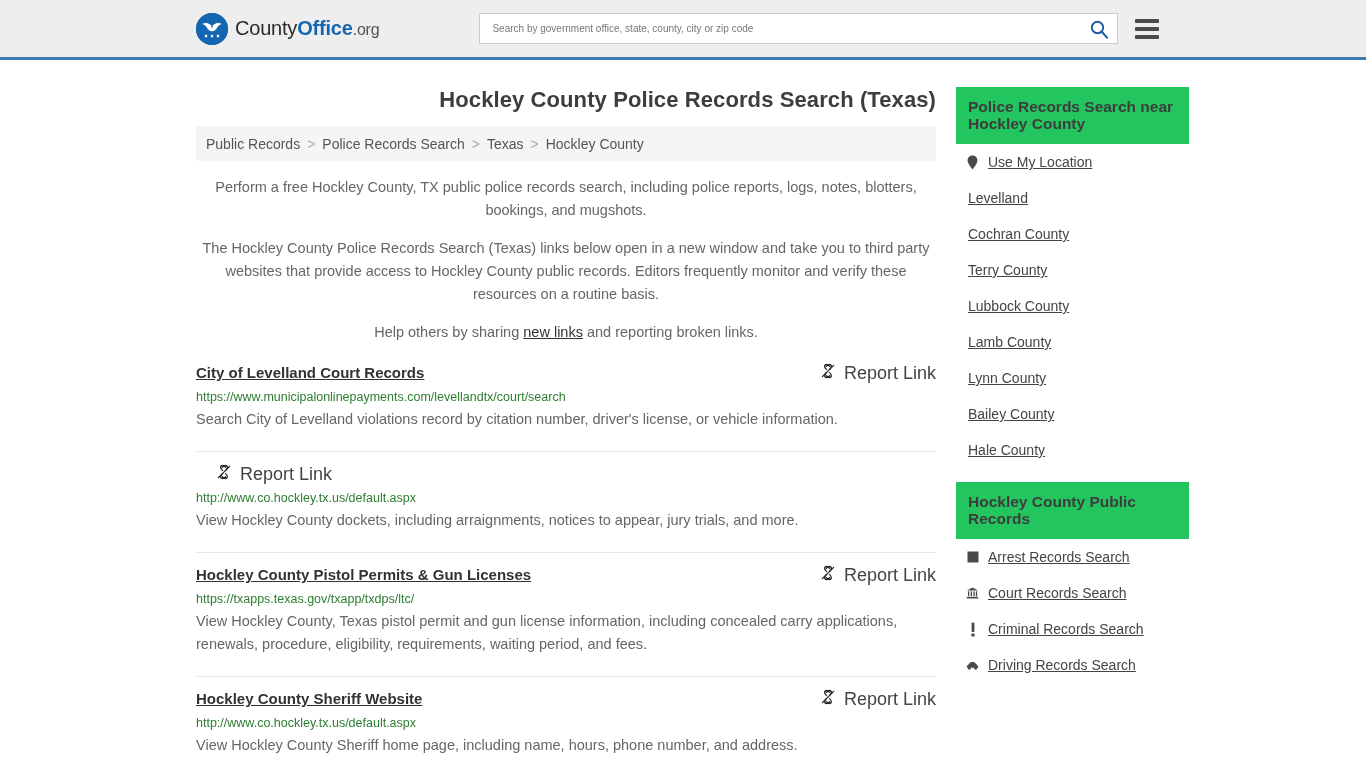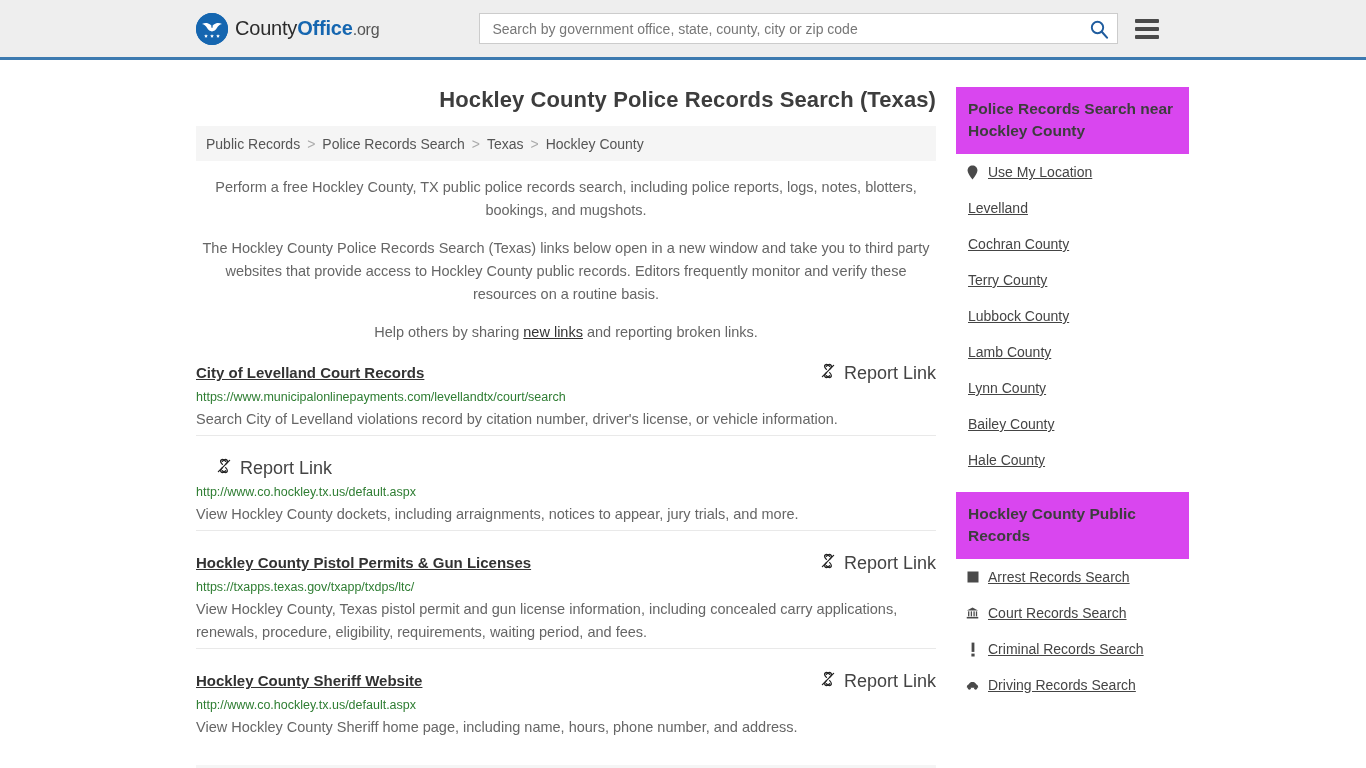--- a/index.html
+++ b/index.html
@@ -64,21 +64,21 @@
     background: #ffffff;
     border: 1px solid #cccccc;
     display: flex;
     align-items: center;
     padding: 0 8px 0 10px;
   }
   .search-box input {
     flex: 1;
     border: 0;
     outline: none;
-    font-size: 14px;
+    font-size: 10px;
     color: #555;
     font-family: "Liberation Sans", sans-serif;
     background: transparent;
     height: 100%;
   }
   .search-box input::placeholder { color: #777777; }
   .search-icon { flex: 0 0 auto; display: flex; align-items: center; cursor: pointer; }
   .burger {
     margin-left: 17px;
     width: 24px;
@@ -140,22 +140,22 @@
     color: #666666;
     margin: 15px 0 0 0;
     text-align: center;
   }
   p.intro a { color: #333333; text-decoration: underline; cursor: pointer; }
 
   
   .results { margin-top: 19px; }
   .result {
     border-bottom: 1px solid #e9e9e9;
-    padding-bottom: 4px;
-    margin-bottom: 22px;
+    padding-bottom: 20px;
+    margin-bottom: 12px;
   }
   .result:last-child { border-bottom: 0; }
   .result-head {
     display: flex;
     align-items: flex-start;
     justify-content: space-between;
   }
   .result-title {
     font-size: 15px;
     font-weight: bold;
@@ -194,26 +194,26 @@
     padding: 11px 12px;
     font-size: 15px;
     font-weight: bold;
     color: #3d3d3d;
     margin-top: 16px;
   }
 
   
   .side-card { margin-bottom: 14px; }
   .side-head {
-    background: #d946ef;
+    background: #22c55e;
     padding: 11px 12px 12px 12px;
     font-size: 15.5px;
     font-weight: bold;
     color: #3d3d3d;
-    line-height: 22px;
+    line-height: 17px;
   }
   .side-list { padding: 0; margin: 0; list-style: none; }
   .side-list li {
     display: flex;
     align-items: center;
     gap: 9px;
     padding: 0 0 0 10px;
     height: 36px;
   }
   .side-list li a {

